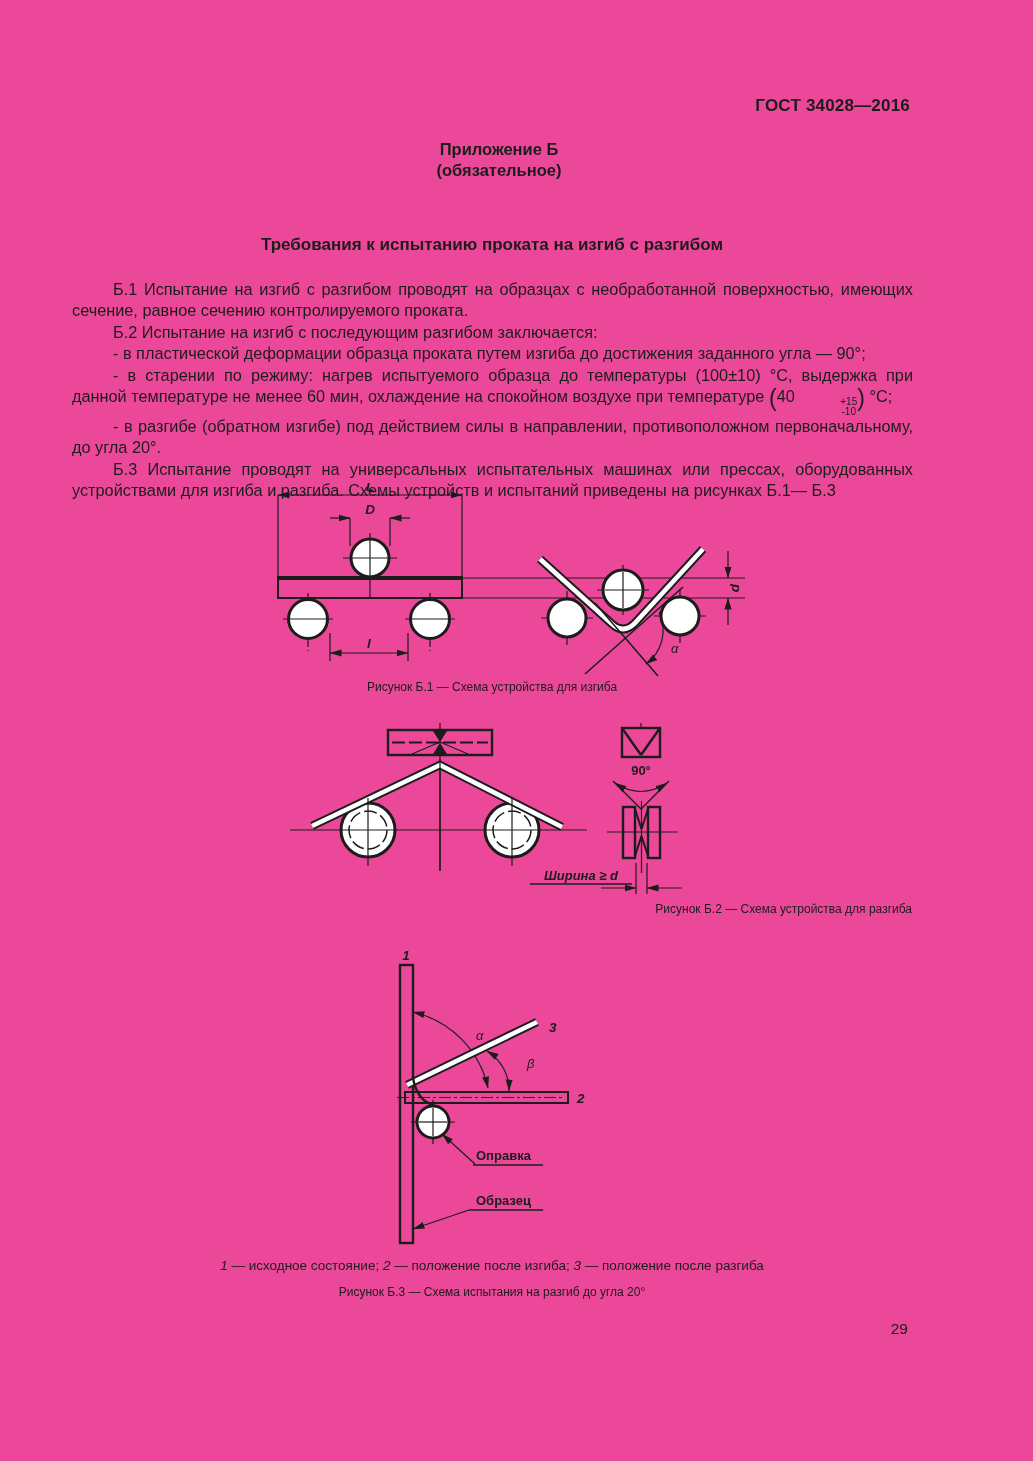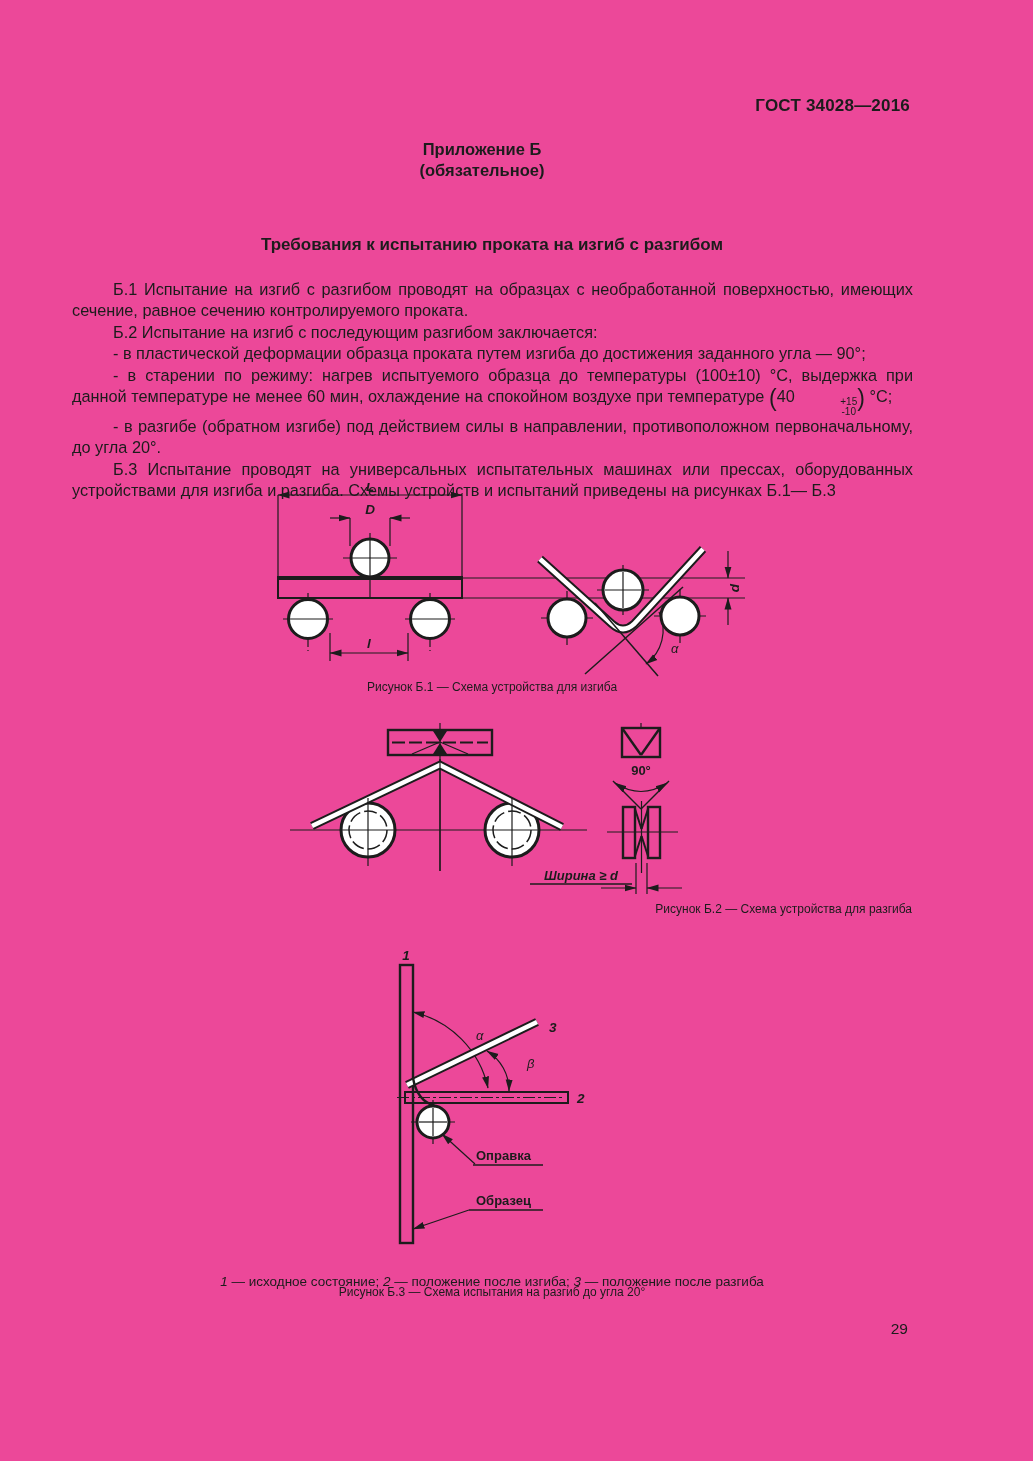--- a/index.html
+++ b/index.html
@@ -1,20 +1,20 @@
 <!DOCTYPE html>
 <html><head>
 <meta charset="utf-8">
 <style>
   html,body{margin:0;padding:0;background:#e8e8e8;}
   .page{position:relative;width:1033px;height:1461px;background:#ec4899;margin:0 auto;
         font-family:"Liberation Sans", sans-serif;color:#1c1c1c;overflow:hidden;}
   .hdr{position:absolute;top:96px;left:0;right:123px;text-align:right;
        font-size:17px;font-weight:bold;letter-spacing:.2px;}
-  .appendix{position:absolute;top:139px;left:62px;width:840px;text-align:center;
+  .appendix{position:absolute;top:139px;left:79px;width:840px;text-align:center;
             font-size:16.5px;font-weight:bold;line-height:21px;}
   .doc-title{position:absolute;top:235px;left:72px;width:840px;text-align:center;
              font-size:17px;font-weight:bold;}
   .body-text{position:absolute;top:279px;left:72px;width:841px;
              font-size:16.3px;line-height:21.4px;text-align:justify;}
   .body-text p{margin:0;text-indent:41px;}
   .stack{display:inline-flex;flex-direction:column;font-size:10px;line-height:9.5px;
          vertical-align:-3px;text-align:center;}
   .paren{font-size:23px;font-weight:300;vertical-align:-4px;line-height:16px;}
   .fig{position:absolute;}
@@ -214,19 +214,19 @@
       <line class="ln w1" x1="107" y1="186" x2="140" y2="216" marker-start="url(#arrs)"></line>
       <text class="svgtxt boldlbl" x="141" y="212">Оправка</text>
       <line class="ln w15" x1="138" y1="217" x2="208" y2="217"></line>
 
       <text class="svgtxt boldlbl" x="141" y="257">Образец</text>
       <line class="ln w15" x1="134" y1="262" x2="208" y2="262"></line>
       <line class="ln w1" x1="134" y1="262" x2="78" y2="281" marker-end="url(#arr)"></line>
     </svg>
   </div>
 
-  <div class="legend" style="top:1258px;margin-top:16px;"><span class="it">1</span><span> — исходное состояние; </span><span class="it">2</span><span> — положение после изгиба; </span><span class="it">3</span><span> — положение после разгиба</span></div>
+  <div class="legend" style="top:1258px;"><span class="it">1</span><span> — исходное состояние; </span><span class="it">2</span><span> — положение после изгиба; </span><span class="it">3</span><span> — положение после разгиба</span></div>
 
   <div class="caption" style="top:1285px;">Рисунок Б.3 — Схема испытания на разгиб до угла 20°</div>
 
   <div class="pagenum">29</div>
 
 </div>
 
 </body></html>

